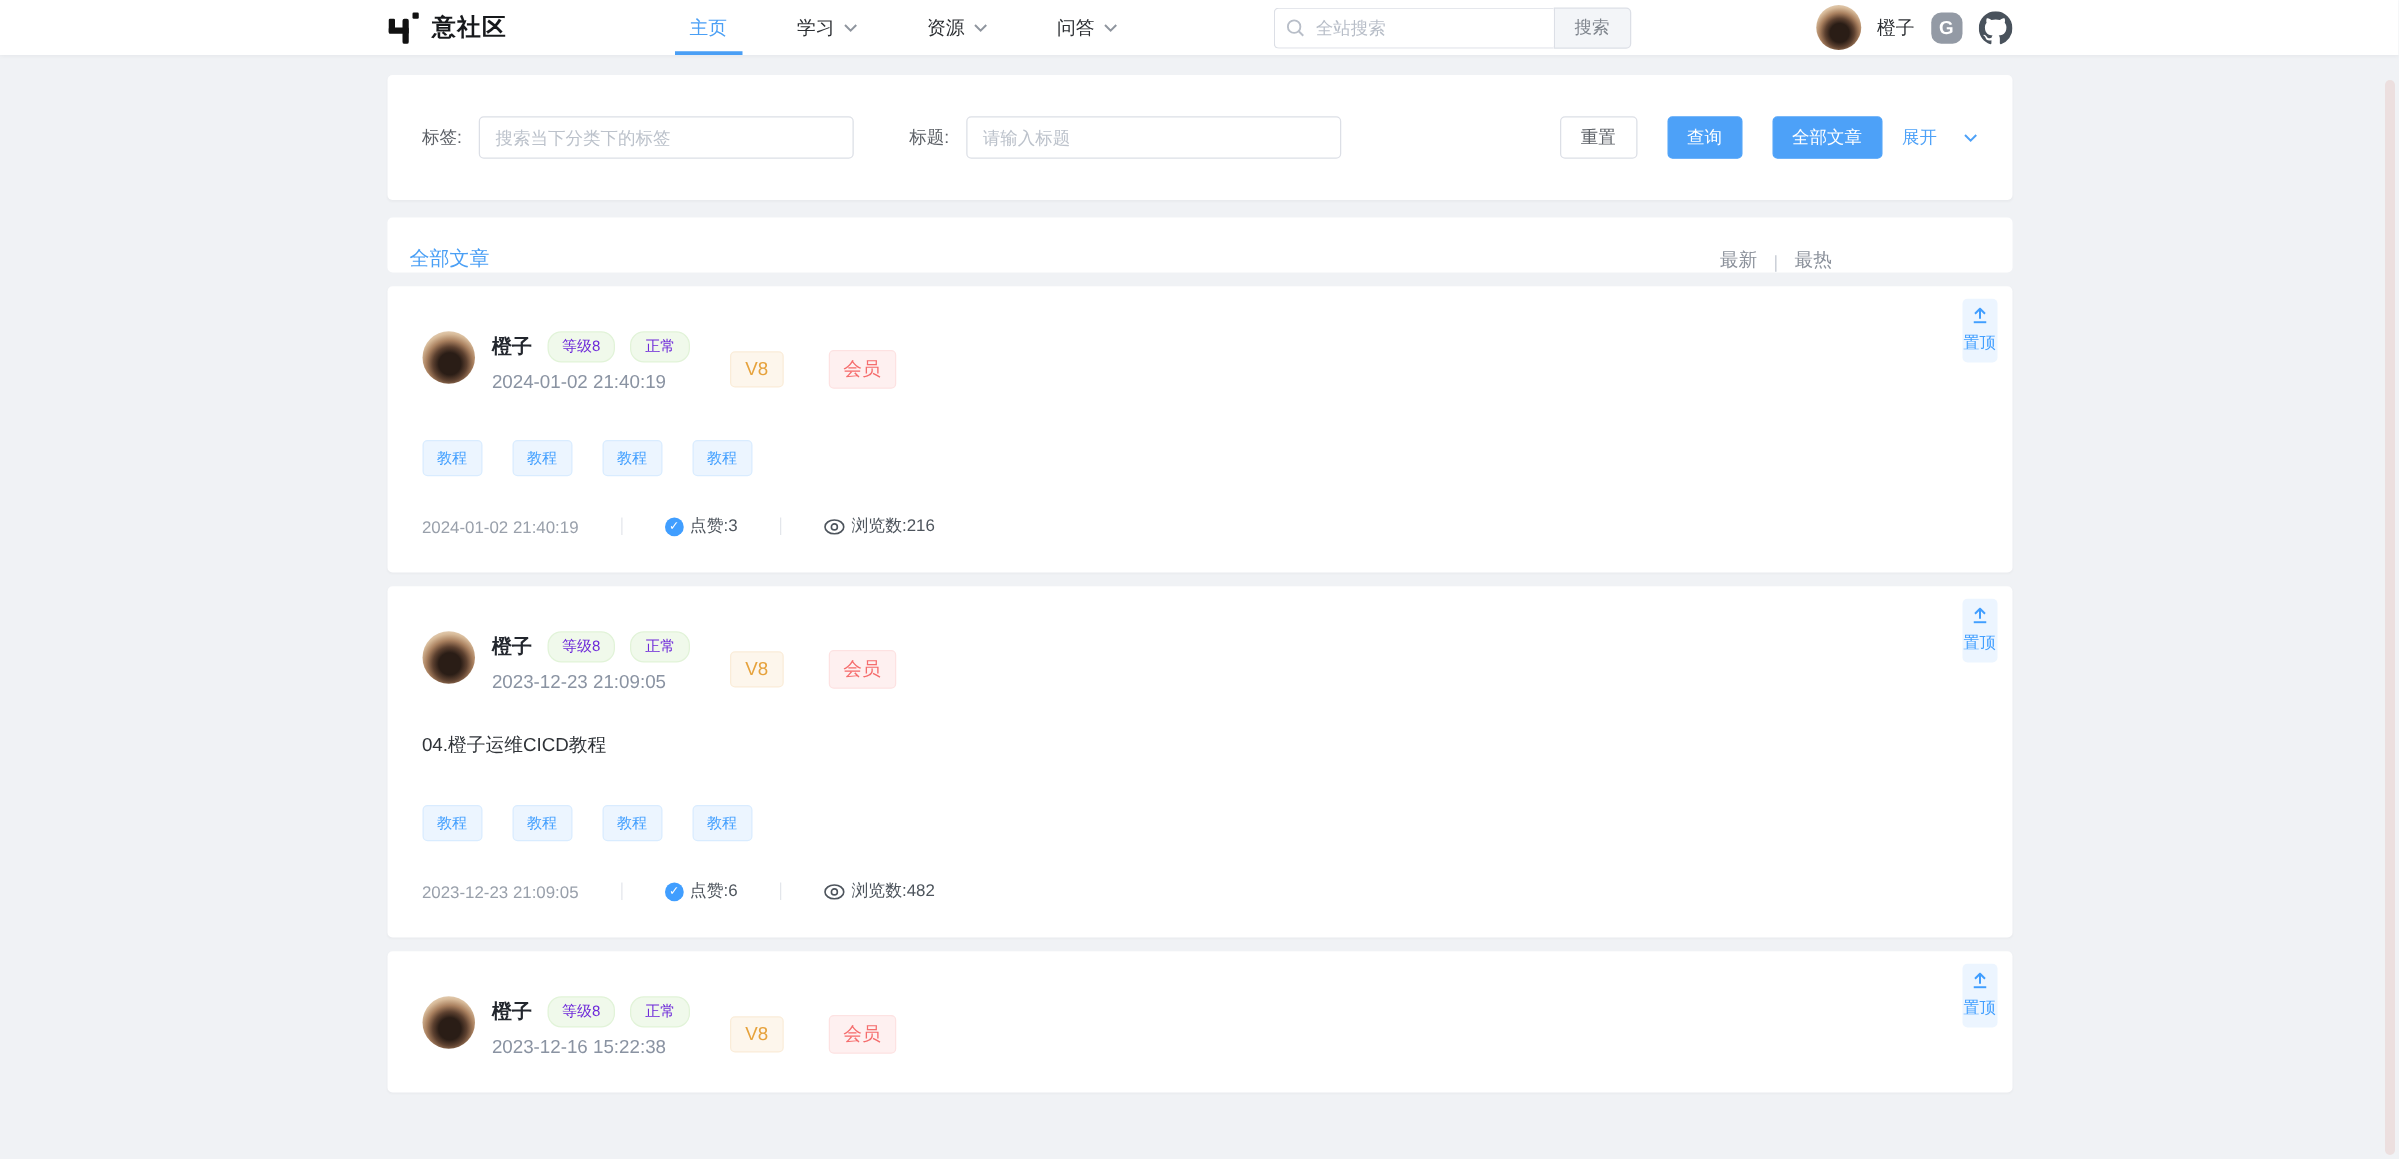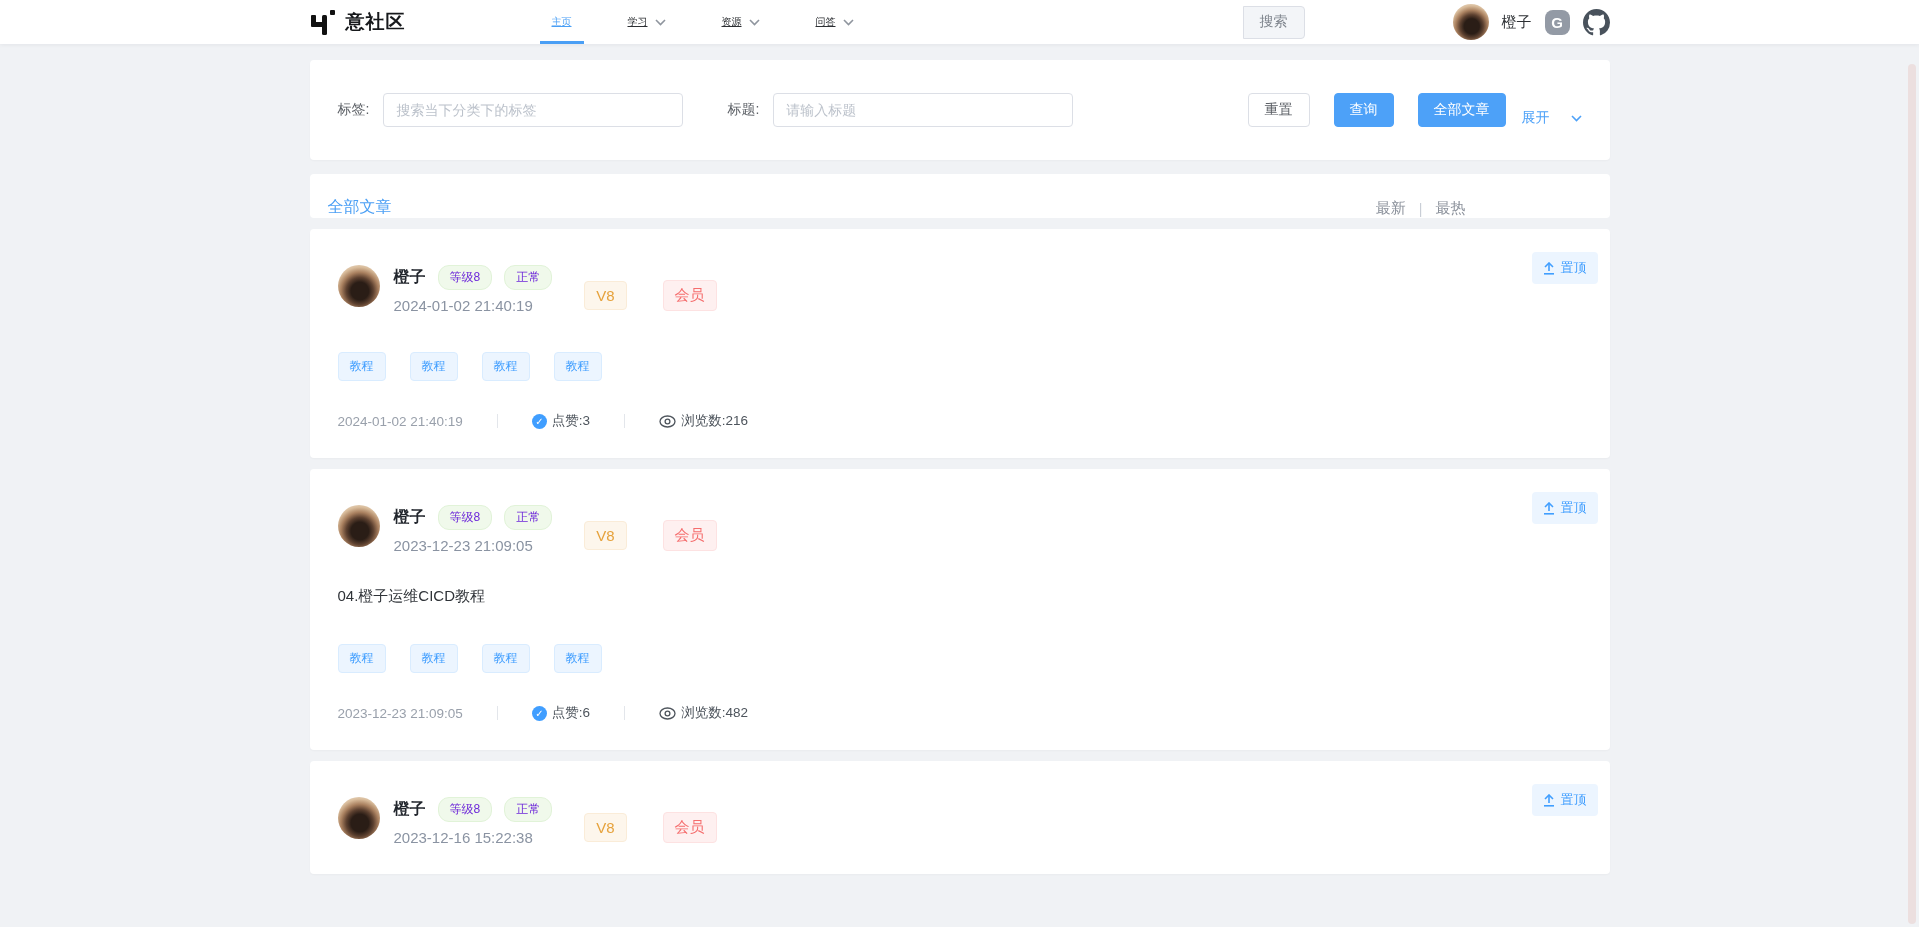--- a/index.html
+++ b/index.html
@@ -6,21 +6,21 @@
   html,body { width:1919px; height:927px; overflow:hidden; }
   body { background:#f0f2f5; font-family:"Liberation Sans", sans-serif; }
   .container { width:1300px; margin:0 auto; }
 
   
   .topbar { height:44px; background:#fff; box-shadow:0 1px 4px rgba(0,21,41,.06); position:relative; z-index:5; }
   .topbar-inner { width:1300px; margin:0 auto; height:100%; display:flex; align-items:center; }
   .logo { display:flex; align-items:center; gap:10px; cursor:pointer; }
   .logo-text { font-size:19px; font-weight:bold; color:#17191c; letter-spacing:1px; }
   .nav { display:flex; height:100%; margin-left:118px; }
-  .nav-item { position:relative; display:flex; align-items:center; gap:7px; padding:0 28px; font-size:10px; color:#2c2f33; cursor:pointer;text-decoration:underline; }
+  .nav-item { position:relative; display:flex; align-items:center; gap:7px; padding:0 28px; font-size:15px; color:#2c2f33; cursor:pointer; }
   .nav-item.active { color:#4a9ff5; }
   .nav-item.active::after { content:""; position:absolute; left:16px; right:16px; bottom:0; height:3px; background:#4a9ff5; }
   .chev { width:11px; height:7px; }
   .search-group { display:flex; margin-left:auto; }
   .search-wrap { position:relative; width:224px; }
   .search-wrap svg { position:absolute; left:10px; top:9px; }
   .search-input { width:224px; height:33px; border:1px solid #dcdfe6; border-right:none; border-radius:4px 0 0 4px; padding:0 10px 0 33px; font-size:14px; color:#333; outline:none; background:#fff; }
   .search-input::placeholder { color:#b8bec8; }
   .search-btn { width:62px; height:33px; background:#f3f5f8; border:1px solid #dcdfe6; border-radius:0 4px 4px 0; color:#7f858d; font-size:14px; cursor:pointer; }
   .user-group { display:flex; align-items:center; margin-left:148px; gap:13px; }
@@ -29,36 +29,36 @@
   .gitee-icon { width:25px; height:25px; border-radius:8px; background:#939aa5; color:#fff; display:flex; align-items:center; justify-content:center; font-size:15px; font-weight:bold; cursor:pointer; }
   .github-icon { cursor:pointer; display:flex; }
 
   
   .filter-card { margin-top:16px; background:#fff; border-radius:4px; height:100px; display:flex; align-items:center; padding:0 28px; box-shadow:0 1px 2px rgba(0,0,0,.03); }
   .field { display:flex; align-items:center; gap:14px; }
   .field label { font-size:14px; color:#5c6066; white-space:nowrap; }
   .text-field { width:300px; height:34px; border:1px solid #dcdfe6; border-radius:4px; padding:0 12px; font-size:14px; color:#333; outline:none; }
   .text-field::placeholder { color:#bcc2cb; }
   .field + .field { margin-left:44px; }
-  .filter-actions { margin-left:auto; display:flex; align-items:flex-end; }
+  .filter-actions { margin-left:auto; display:flex; align-items:center; }
   .btn { height:34px; font-size:14px; border-radius:4px; cursor:pointer; }
   .btn-reset { padding:0 16px; background:#fff; border:1px solid #dcdfe6; color:#5c6066; }
   .btn-primary { padding:0 15px; background:#4da1f8; border:1px solid #4da1f8; color:#fff; margin-left:24px; }
   .expand-link { display:flex; align-items:center; gap:21px; color:#4da1f8; font-size:14px; margin-left:16px; cursor:pointer; }
 
   
   .list-bar { margin-top:14px; height:44px; background:#fff; border-radius:4px; display:flex; align-items:flex-end; padding:0 18px; }
   .all-articles { color:#4a9ff5; font-size:16px; cursor:pointer; }
   .sort-group { margin-left:auto; margin-right:126px; display:flex; align-items:center; gap:13px; font-size:15px; color:#8b919b; }
   .sort-item { cursor:pointer; }
   .sort-divider { color:#c9ced6; font-size:14px; }
 
   
   .post-card { position:relative; margin-top:11px; background:#fff; border-radius:4px; padding:36px 28px 28px; box-shadow:0 1px 2px rgba(0,0,0,.03); }
-  .pin-btn { position:absolute; top:23px; right:12px; display:flex; align-items:center; gap:6px; background:#ecf5ff; color:#409eff; font-size:13px; padding:7px 11px; border-radius:4px; border:none; cursor:pointer; }
+  .pin-btn { position:absolute; top:10px; right:12px; display:flex; align-items:center; gap:6px; background:#ecf5ff; color:#409eff; font-size:13px; padding:7px 1px; border-radius:4px; border:none; cursor:pointer;flex-direction:column; }
   .post-header { display:flex; }
   .avatar-lg { width:42px; height:42px; border-radius:50%; flex:none; background:radial-gradient(circle at 52% 62%, #2a1d16 0 26%, #5d4130 40%, #a9805f 55%, #d8bb9a 70%, #efe2cf 88%, #f7efe4 100%); cursor:pointer; }
   .author-col { margin-left:14px; }
   .author-line { display:flex; align-items:center; gap:12px; }
   .author-name { font-size:16px; font-weight:bold; color:#23272e; cursor:pointer; }
   .pill { font-size:12px; padding:3px 11px; border-radius:11px; white-space:nowrap; }
   .pill-green { color:#6d28d9; background:#f0f9eb; border:1px solid #e1f3d8; }
   .post-date { margin-top:7px; font-size:15px; color:#8a93a2; }
   .side-badges { display:flex; align-items:center; gap:36px; margin-left:32px; align-self:center; margin-top:12px; }
   .badge-sq { font-size:15px; padding:5px 11px; border-radius:4px; white-space:nowrap;text-align:right; }
@@ -109,20 +109,27 @@
       </div>
       <div class="nav-item">
         <span>问答</span>
         <svg class="chev" viewBox="0 0 11 7">
             <polyline points="1,1 5.5,5.5 10,1" fill="none" stroke="#8f959e" stroke-width="1.6"></polyline>
           </svg>
       </div>
     </nav>
 
     <div class="search-group">
+      <div class="search-wrap">
+        <svg width="15" height="15" viewBox="0 0 15 15">
+          <circle cx="6.3" cy="6.3" r="5" fill="none" stroke="#b8bec8" stroke-width="1.5"></circle>
+          <line x1="10" y1="10" x2="13.6" y2="13.6" stroke="#b8bec8" stroke-width="1.5"></line>
+        </svg>
+        <input class="search-input" type="text" placeholder="全站搜索" style="">
+      </div>
       <button class="search-btn">搜索</button>
     </div>
 
     <div class="user-group">
       <div class="avatar"></div>
       <span class="username">橙子</span>
       <div class="gitee-icon">G</div>
       <span class="github-icon">
         <svg width="27" height="27" viewBox="0 0 16 16">
           <path fill="#49525c" d="M8 0C3.58 0 0 3.58 0 8c0 3.54 2.29 6.53 5.47 7.59.4.07.55-.17.55-.38 0-.19-.01-.82-.01-1.49-2.01.37-2.53-.49-2.69-.94-.09-.23-.48-.94-.82-1.13-.28-.15-.68-.52-.01-.53.63-.01 1.08.58 1.23.82.72 1.21 1.87.87 2.33.66.07-.52.28-.87.51-1.07-1.78-.2-3.64-.89-3.64-3.95 0-.87.31-1.59.82-2.15-.08-.2-.36-1.02.08-2.12 0 0 .67-.21 2.2.82.64-.18 1.32-.27 2-.27s1.36.09 2 .27c1.53-1.04 2.2-.82 2.2-.82.44 1.1.16 1.92.08 2.12.51.56.82 1.27.82 2.15 0 3.07-1.87 3.75-3.65 3.95.29.25.54.73.54 1.48 0 1.07-.01 1.93-.01 2.2 0 .21.15.46.55.38A8.01 8.01 0 0 0 16 8c0-4.42-3.58-8-8-8z"></path>

